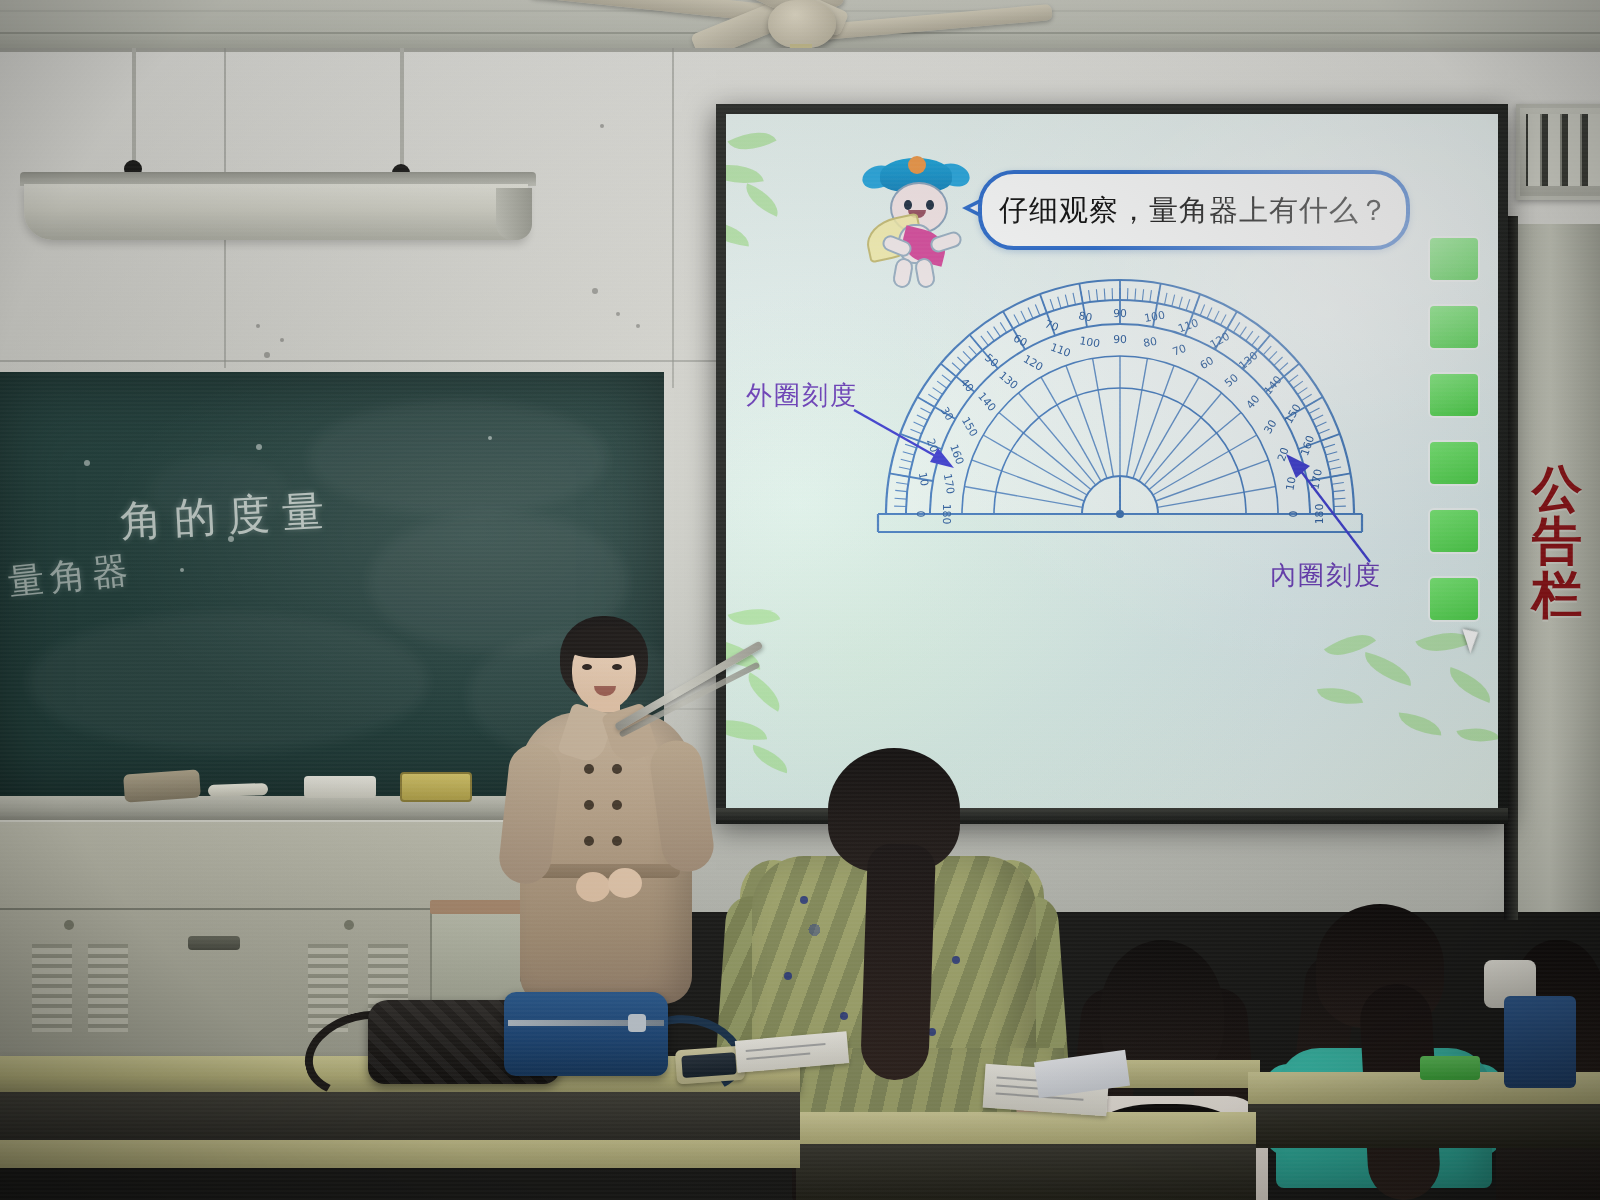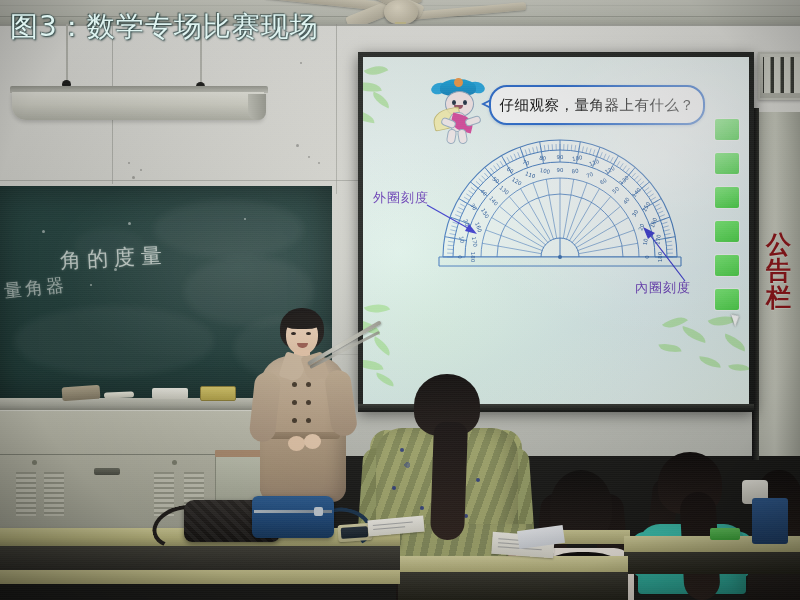--- a/index.html
+++ b/index.html
@@ -846,14 +846,13 @@
   <div class="layer" id="papers1">
     <div class="paper-line" style="left:5px;top:5px;width:40px;"></div>
     <div class="paper-line" style="left:5px;top:9px;width:32px;"></div>
   </div>
   <div class="layer" id="deskrow1-front"></div>
   <div class="layer" id="deskrow1b"></div>
 
   <div class="layer" id="noise"></div>
   <div class="layer" id="grade"></div>
 
-  <div class="layer" id="caption">图3：数学专场比赛现场</div>
 </div>
 
 </body></html>

